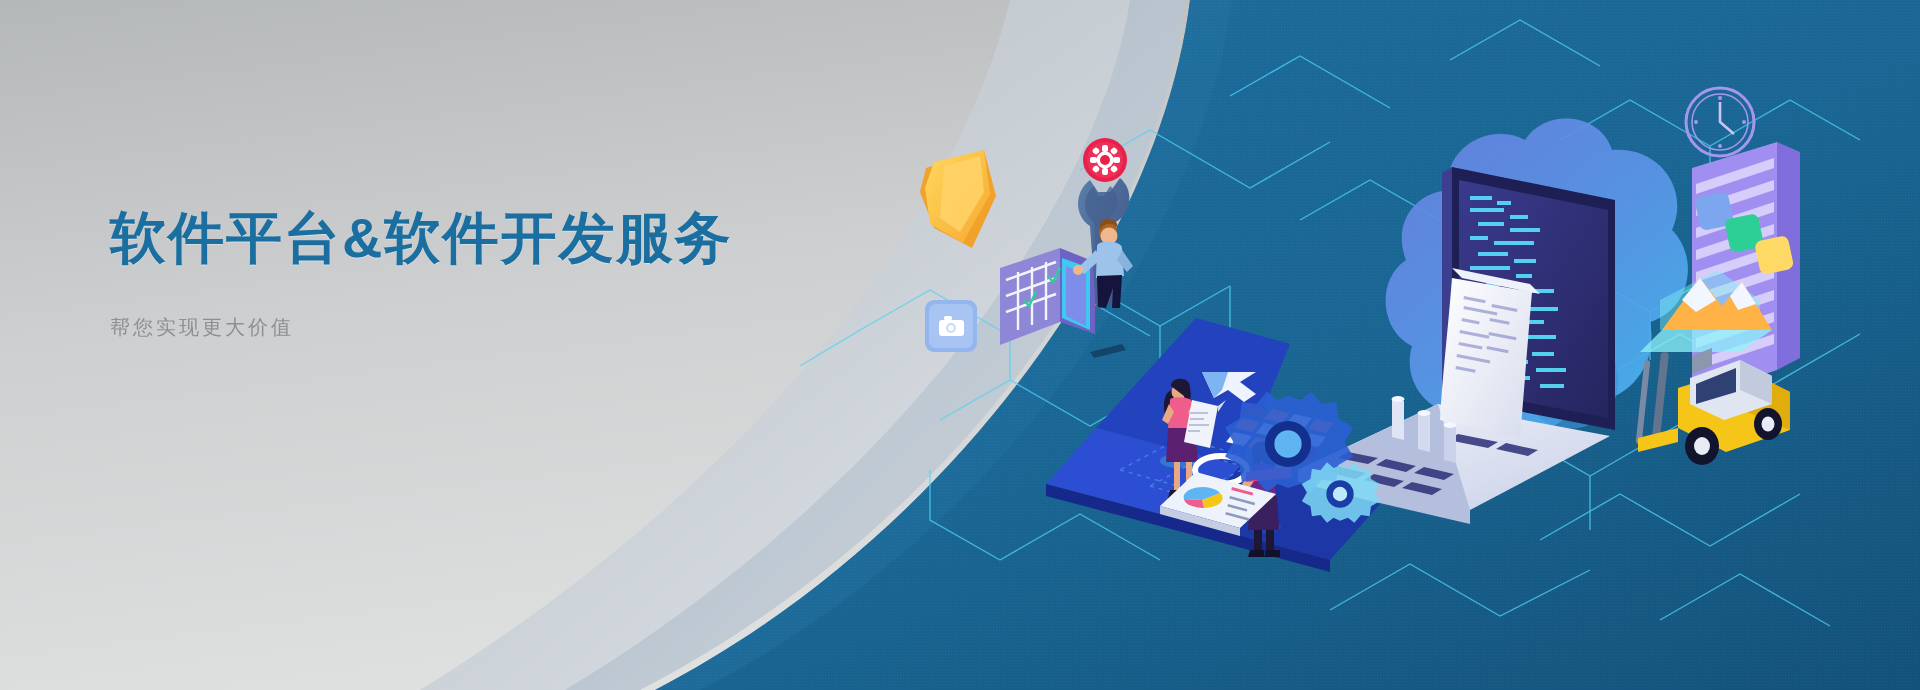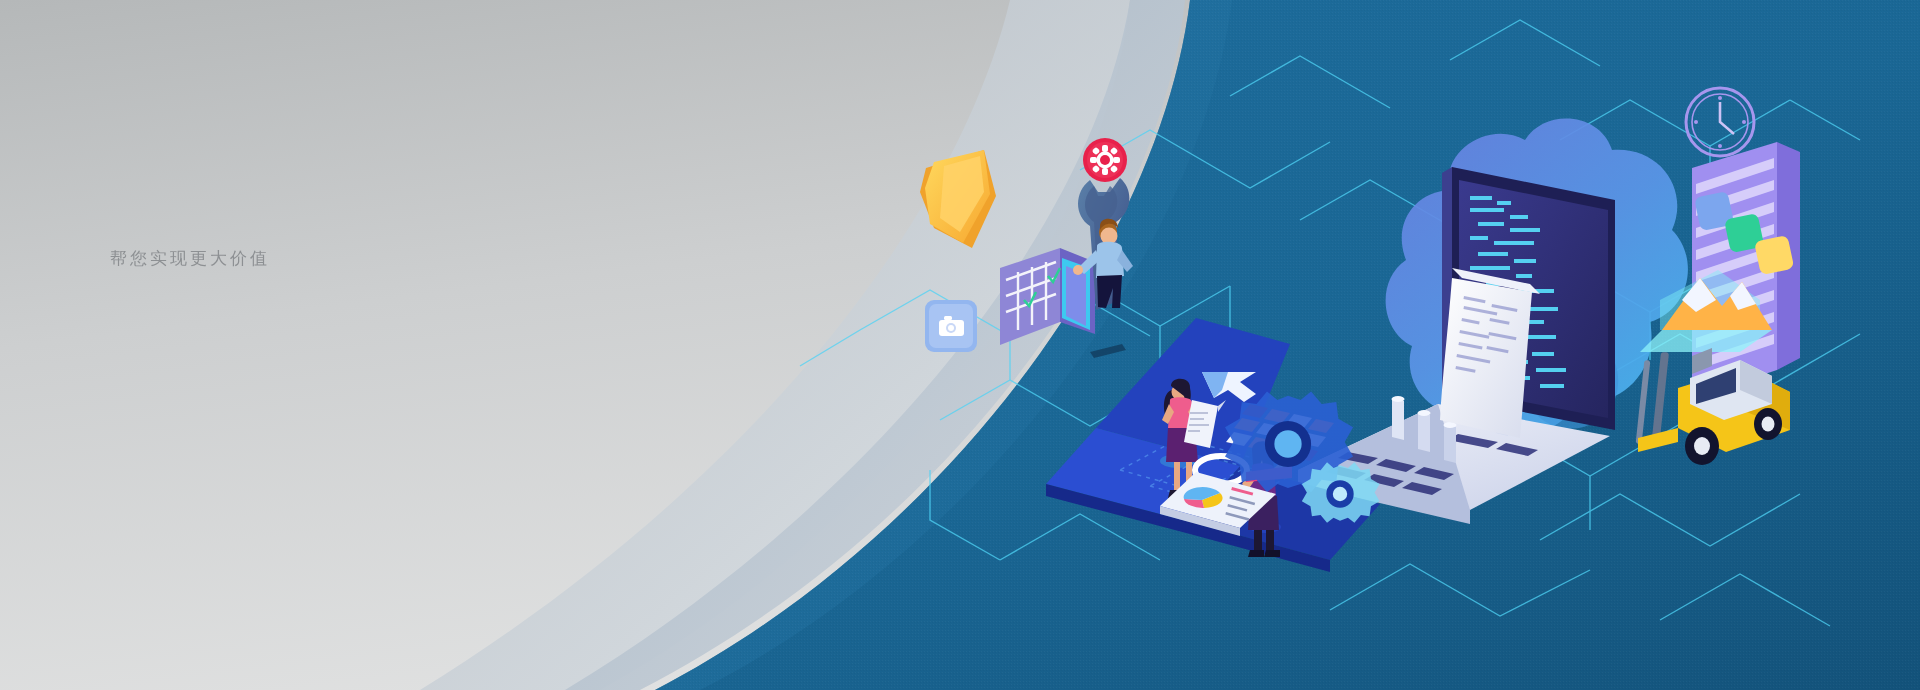--- a/index.html
+++ b/index.html
@@ -10,21 +10,21 @@
   .svgfull{position:absolute;left:0;top:0;width:1920px;height:690px;display:block;}
 
   
   #text-block{position:absolute;left:110px;top:205px;width:720px;}
   #headline{
     font-size:56px;font-weight:700;letter-spacing:2px;line-height:1.18;
     color:#1b6ea0;white-space:nowrap;
     text-shadow:0 1px 0 rgba(255,255,255,.35);
   }
   #subhead{
-    margin-top:42px;font-size:17px;font-weight:400;letter-spacing:3px;
+    margin-top:42px;font-size:20px;font-weight:400;letter-spacing:3px;
     color:#8d9093;line-height:1.4;white-space:nowrap;
   }
 </style>
 </head>
 <body>
 
 <div id="banner">
 
   <svg class="svgfull" viewBox="0 0 1920 690" preserveAspectRatio="none">
     <defs>
@@ -475,16 +475,17 @@
         <rect x="1226" y="512" width="24" height="2.5" transform="rotate(15 1226 512)"></rect>
       </g>
     </g>
 
     <g>
       <path d="M1090 352 L1122 344 L1126 350 L1094 358 Z" fill="#123c5e" opacity=".8"></path>
     </g>
   </svg>
 
   <div id="text-block">
+    <div id="headline">软件平台&amp;软件开发服务</div>
     <div id="subhead">帮您实现更大价值</div>
   </div>
 
 </div>
 
 </body></html>

